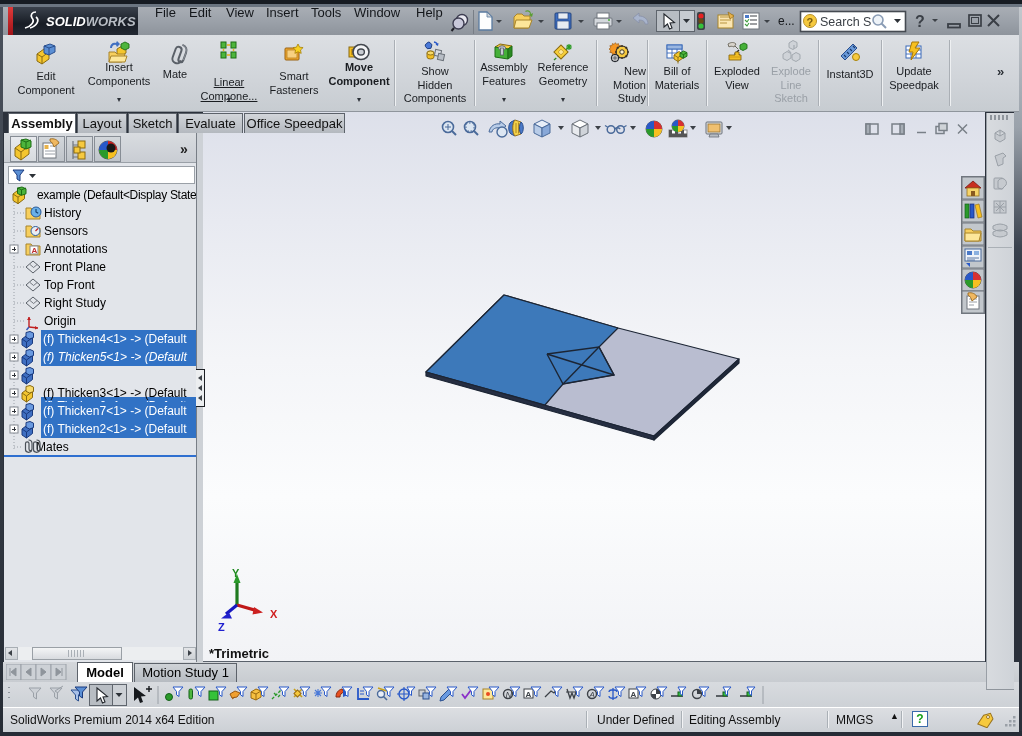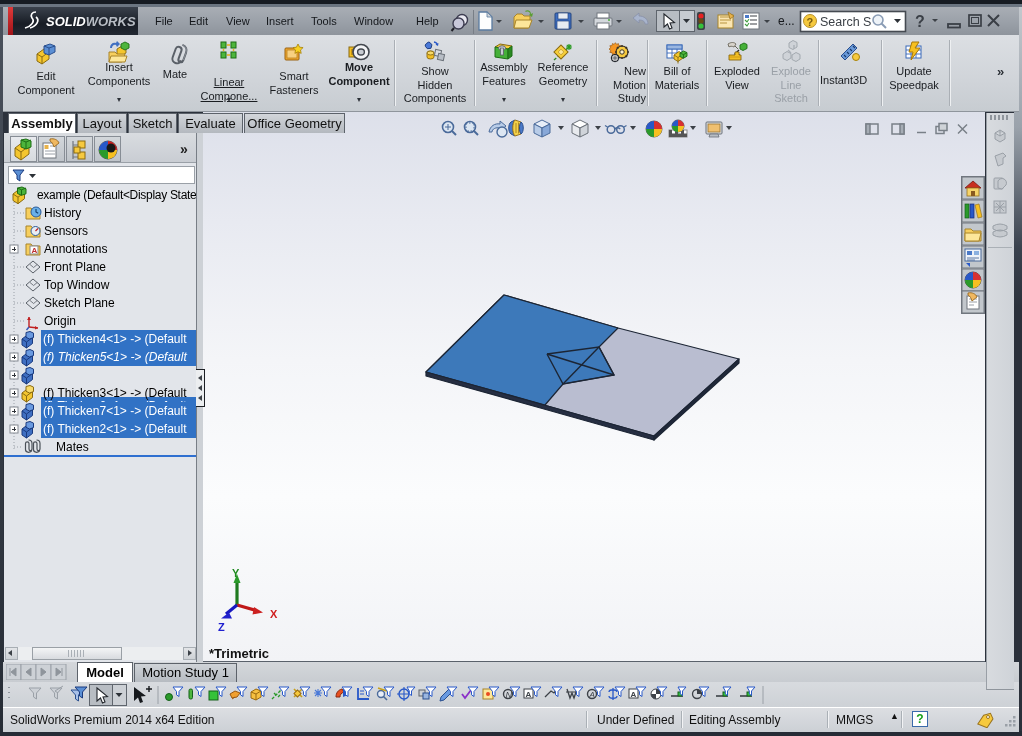--- a/index.html
+++ b/index.html
@@ -1,21 +1,21 @@
 <!DOCTYPE html>
 <html><head>
 <meta charset="utf-8">
 <style>
   html,body{margin:0;padding:0;}
   body{width:1022px;height:736px;overflow:hidden;font-family:"Liberation Sans",sans-serif;position:relative;background:#2c323c;}
   .abs{position:absolute;}
   #titlebar{left:3px;top:7px;width:1016px;height:28px;background:linear-gradient(#a9aeb5,#9aa0a8 55%,#8e949c);}
   #logo{left:8px;top:7px;width:130px;height:28px;background:linear-gradient(#3a414c,#181d25 60%,#232933);}
   #redbar{left:8px;top:7px;width:5px;height:28px;background:linear-gradient(#e03a3a,#a01318);}
-  .menu{top:12px;height:18px;line-height:18px;font-size:11px;color:#14171b;}
+  .menu{top:4px;height:18px;line-height:18px;font-size:13px;color:#14171b;}
   #ribbon{left:3px;top:35px;width:1016px;height:76px;background:linear-gradient(#dcdfe3,#d0d4d9 60%,#c7ccd1);border-bottom:1px solid #8f959c;}
   .rbtn{top:38px;height:72px;text-align:center;font-size:11px;color:#1a1d21;}
   .rbtn .lbl{line-height:13.5px;}
   .rsep{top:40px;width:1px;height:66px;background:#aaafb5;border-right:1px solid #eef0f2;}
   .tab{top:113px;height:20px;line-height:20px;font-size:13px;text-align:center;color:#111;background:linear-gradient(#d2d5da,#b4b9bf);border:1px solid #5c626a;border-bottom:none;box-sizing:border-box;}
   #tab-active{background:#fff;font-weight:bold;z-index:5;}
   #viewport{left:203px;top:112px;width:782px;height:550px;background:linear-gradient(180deg,#dde0ea 0%,#e8eaf1 20%,#f4f5f8 45%,#fbfcfd 70%,#f2f3f6 100%);border-bottom:1px solid #5a616b;box-sizing:border-box;}
   #lpanel{left:4px;top:133px;width:193px;height:529px;background:#e2e5ea;border-right:1px solid #888e96;box-sizing:border-box;}
   #lphead{left:4px;top:133px;width:192px;height:30px;background:linear-gradient(#d9dce0,#c9cdd3);border-bottom:1px solid #9aa0a7;box-sizing:border-box;}
   .ptab{top:136px;width:27px;height:26px;background:linear-gradient(#d3d7db,#bfc4ca);border:1px solid #878d95;box-sizing:border-box;}
@@ -288,21 +288,21 @@
 <div class="rbtn abs" style="left:649px;width:56px;">
       <div class="lbl abs" style="top:27px;width:56px;">Bill of<br>Materials</div>
     </div>
 <div class="rbtn abs" style="left:708px;width:58px;">
       <div class="lbl abs" style="top:27px;width:58px;">Exploded<br>View</div>
     </div>
 <div class="rbtn abs" style="left:766px;width:50px;color:#9aa0a7;">
       <div class="lbl abs" style="top:27px;width:50px;">Explode<br>Line<br>Sketch</div>
     </div>
 <div class="rbtn abs" style="left:820px;width:60px;">
-      <div class="lbl abs" style="top:36px;width:46px;">Instant3D</div>
+      <div class="lbl abs" style="top:30px;width:60px;">Instant3D</div>
     </div>
 <div class="rbtn abs" style="left:882px;width:64px;">
       <div class="lbl abs" style="top:27px;width:64px;">Update<br>Speedpak</div>
     </div>
 <div class="abs" style="left:997px;top:64px;font-size:13px;font-weight:bold;color:#2c3137;">»</div>
 <div class="rsep abs" style="left:394px;"></div>
 <div class="rsep abs" style="left:474px;"></div>
 <div class="rsep abs" style="left:596px;"></div>
 <div class="rsep abs" style="left:647px;"></div>
 <div class="rsep abs" style="left:706px;"></div>
@@ -310,21 +310,21 @@
 <div class="rsep abs" style="left:881px;"></div>
 <div class="rsep abs" style="left:949px;"></div>
 </div>
 
 <div id="viewport" class="abs"></div>
 
 <div class="tab abs" id="tab-active" style="left:8px;width:68px;">Assembly</div>
 <div class="tab abs" style="left:77px;width:50px;">Layout</div>
 <div class="tab abs" style="left:128px;width:49px;">Sketch</div>
 <div class="tab abs" style="left:178px;width:65px;">Evaluate</div>
-<div class="tab abs" style="left:244px;width:101px;">Office Geometry</div>
+<div class="tab abs" style="left:244px;width:101px;">Office Speedpak</div>
 
 <div id="lpanel" class="abs"></div>
 <div id="lphead" class="abs"></div>
 <div class="ptab abs" style="left:10px;background:linear-gradient(#e8eaee,#d6dade);"></div>
 <div class="ptab abs" style="left:38px;"></div>
 <div class="ptab abs" style="left:66px;"></div>
 <div class="ptab abs" style="left:94px;"></div>
 <div class="abs" style="left:180px;top:141px;font-size:14px;font-weight:bold;color:#222;">»</div>
 <div id="filterbar" class="abs"></div>
 <div id="tree">
@@ -369,42 +369,42 @@
   <path d="M1 1 h11 l-4 5 0 6 -3-2 0-4 z" fill="#5b8fd4" stroke="#1a3a7e" stroke-width="1"></path>
   <path d="M17 5 l3.5 4 3.5-4 z" fill="#2c3137"></path>
 </svg>
 </div>
 
 <div class="trow abs" style="top:186px;width:192px;overflow:hidden;"><span style="margin-left:33px;letter-spacing:-0.3px;">example  (Default&lt;Display State</span></div>
 <div class="trow abs" style="top:204px;"><span style="margin-left:40px;text-align:center;">History</span></div>
 <div class="trow abs" style="top:222px;"><span style="margin-left:40px;">Sensors</span></div>
 <div class="trow abs" style="top:240px;"><span style="margin-left:40px;">Annotations</span></div>
 <div class="trow abs" style="top:258px;"><span style="margin-left:40px;">Front Plane</span></div>
-<div class="trow abs" style="top:276px;"><span style="margin-left:40px;">Top Window</span></div>
-<div class="trow abs" style="top:294px;"><span style="margin-left:40px;">Sketch Plane</span></div>
+<div class="trow abs" style="top:276px;"><span style="margin-left:40px;">Top Front</span></div>
+<div class="trow abs" style="top:294px;"><span style="margin-left:40px;">Right Study</span></div>
 <div class="trow abs" style="top:312px;"><span style="margin-left:40px;">Origin</span></div>
 <div class="trow abs" style="top:330px;width:193px;overflow:hidden;">
       <span class="hl abs" style="left:37px;width:156px;padding-left:2px;">(f) Thicken4&lt;1&gt; -&gt; (Default</span>
     </div>
 <div class="trow abs" style="top:348px;width:193px;overflow:hidden;font-style:italic;">
       <span class="hl abs" style="left:37px;width:156px;padding-left:2px;">(f) Thicken5&lt;1&gt; -&gt; (Default</span>
     </div>
 <div class="trow abs" style="top:366px;width:193px;overflow:hidden;margin-top:31px;">
       <span class="hl abs" style="left:37px;width:156px;padding-left:2px;">(f) Thicken6&lt;1&gt; -&gt; (Default</span>
     </div>
 <div class="trow abs" style="top:384px;width:193px;overflow:hidden;">
       <span class="abs" style="left:39px;">(f) Thicken3&lt;1&gt; -&gt; (Default</span>
     </div>
 <div class="trow abs" style="top:402px;width:193px;overflow:hidden;">
       <span class="hl abs" style="left:37px;width:156px;padding-left:2px;">(f) Thicken7&lt;1&gt; -&gt; (Default</span>
     </div>
 <div class="trow abs" style="top:420px;width:193px;overflow:hidden;">
       <span class="hl abs" style="left:37px;width:156px;padding-left:2px;">(f) Thicken2&lt;1&gt; -&gt; (Default</span>
     </div>
-<div class="trow abs" style="top:438px;"><span style="margin-left:52px;">Mates</span></div>
+<div class="trow abs" style="top:438px;"><span style="margin-left:32px;">Mates</span></div>
 
 <div class="abs" style="left:4px;top:186px;width:193px;height:270px;">
 <svg width="193" height="270" viewBox="0 0 193 270">
   <g fill="none" stroke="#9aa0a8" stroke-dasharray="1,2">
     <path d="M10 16 v248"></path>
     <path d="M10 27 h10 M10 45 h10 M10 63 h6 M10 81 h10 M10 99 h10 M10 117 h10 M10 135 h10 M10 153 h4 M10 171 h4 M10 189 h4 M10 207 h4 M10 225 h4 M10 243 h4 M10 261 h8"></path>
   </g>
 
   <g transform="translate(8,1)">
     <path d="M1 7 l6.5-5 5 3.2 0 6.5 -6.5 5 -5-3.2 z" fill="#f4c62e" stroke="#8a6a10"></path>

